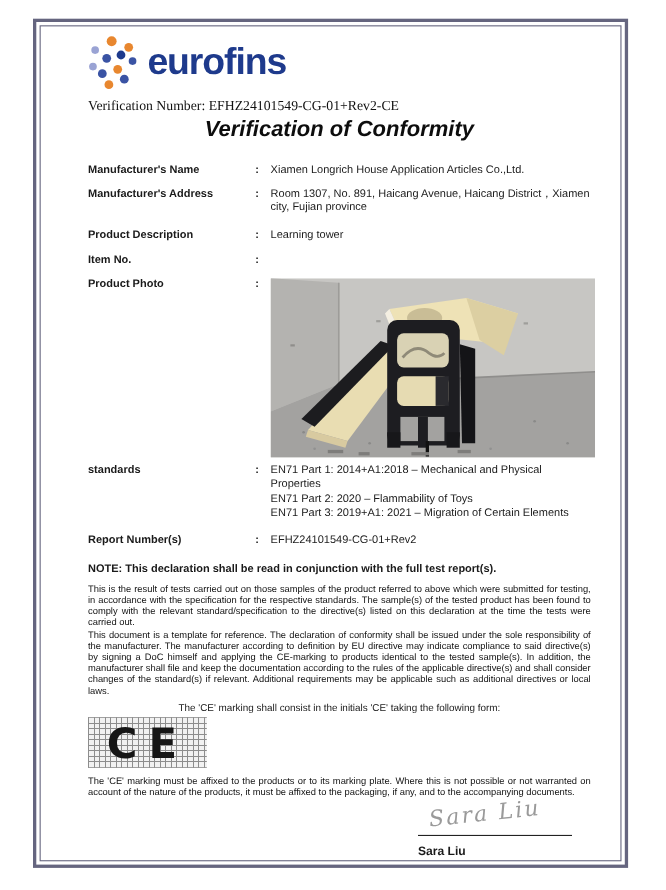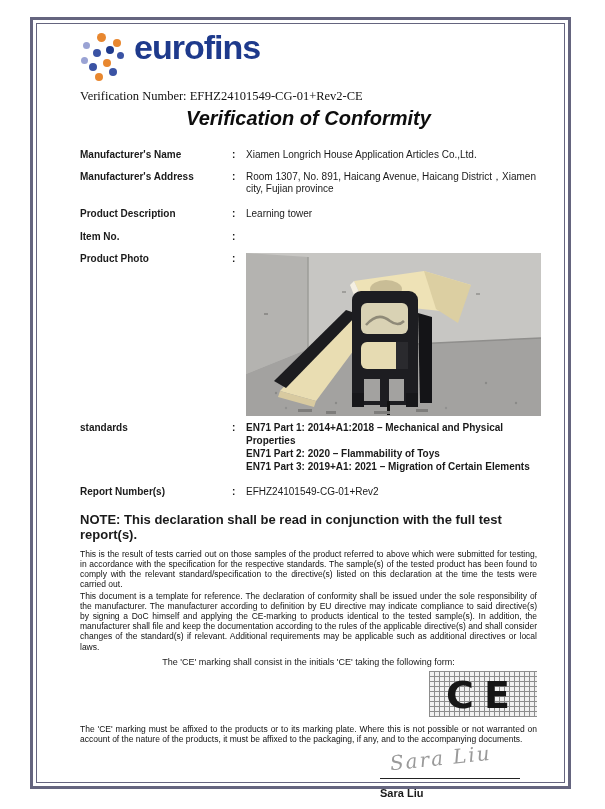--- a/index.html
+++ b/index.html
@@ -5,45 +5,45 @@
   html,body{margin:0;padding:0;background:#fff;}
   .canvas{position:relative;width:605px;height:809px;background:#fff;overflow:hidden;
           font-family:"Liberation Sans","DejaVu Sans",sans-serif;color:#1a1a1a;}
   .frame-outer{position:absolute;left:30px;top:17px;width:541px;height:772px;
                border:3px solid #65657f;box-sizing:border-box;}
   .frame-inner{position:absolute;left:3px;top:3px;right:3px;bottom:3px;
                border:1px solid #65657f;}
   .content{position:absolute;left:80px;top:17px;width:457px;}
 
   
-  .logo{display:flex;margin-top:13px;height:52px;}
+  .logo{display:flex;align-items:center;margin-top:13px;height:52px;}
   .dots{position:relative;width:46px;height:52px;margin-right:8px;}
   .dots span{position:absolute;border-radius:50%;}
   .d-or{background:#e8872f;} .d-bl{background:#3a53a4;} .d-lv{background:#9aa3d4;} .d-nv{background:#1e3a8c;}
   .logo-text{font-size:34px;font-weight:600;color:#1e3a8c;letter-spacing:-1px;line-height:1;}
 
   .vnum{margin-top:7px;font-family:Liberation Serif, serif;font-size:12.5px;color:#111;}
   .title{margin:3px 0 0 0;text-align:center;font-size:20px;font-weight:bold;color:#0d0d0d;letter-spacing:0px;font-style:italic;}
 
   
   .rows{margin-top:19px;}
   .row{display:grid;grid-template-columns:152px 14px auto;font-size:10px;line-height:1.27;}
   .row .lbl{font-weight:bold;}
   .row .col{font-weight:bold;}
   .mt9{margin-top:9px;} .mt10{margin-top:10px;} .mt12{margin-top:12px;} .mt13{margin-top:13px;} .mt6{margin-top:6px;}
 
   .photo-box{width:295px;height:163px;display:block;}
 
-  .std-line{margin:0;font-weight:bold;}
-
-  .note{margin-top:13px;font-size:13px;font-weight:bold;}
+  .std-line{margin:0;}
+
+  .note{margin-top:13px;font-size:10px;font-weight:bold;}
   .para{margin:7px 0 0 0;font-size:8.5px;line-height:1.2;text-align:justify;color:#111;}
   .para.tight{margin-top:1px;}
   .ce-intro{margin-top:5px;font-size:9px;text-align:center;}
-  .ce-wrap{display:flex;justify-content:flex-end;margin-top:4px;}
+  .ce-wrap{display:flex;justify-content:flex-start;margin-top:4px;}
   .ce-box{width:108px;height:46px;
      background-color:#f2f2f2;
      background-image:
        repeating-linear-gradient(0deg,#8d8d8d 0,#8d8d8d 1px,transparent 1px,transparent 5px),
        repeating-linear-gradient(90deg,#8d8d8d 0,#8d8d8d 1px,transparent 1px,transparent 5px);
      display:flex;align-items:center;justify-content:center;}
   .ce-box svg{display:block;}
 
   
   .sig{margin-top:2px;display:flex;flex-direction:column;align-items:flex-start;

